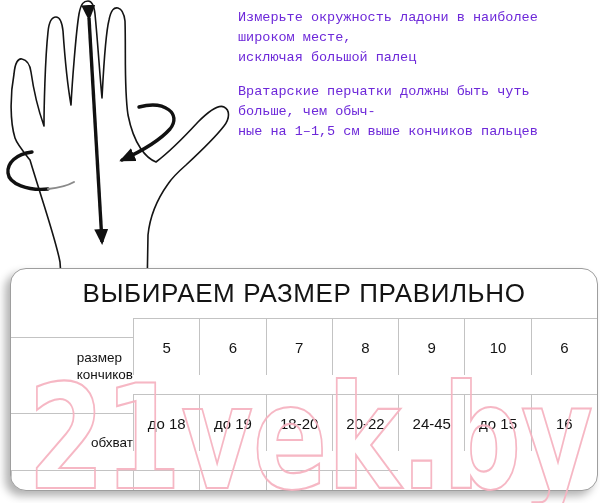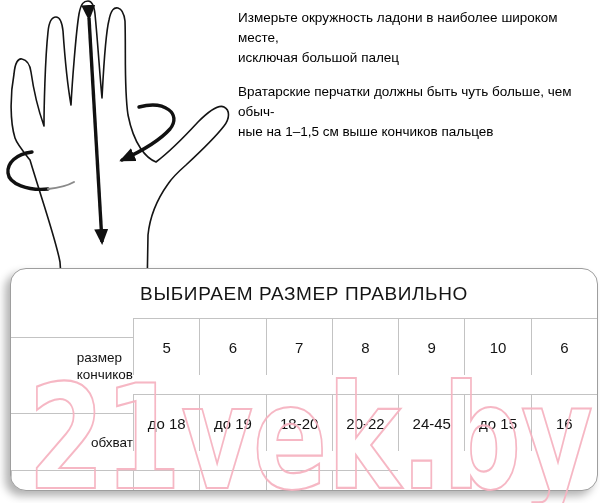--- a/index.html
+++ b/index.html
@@ -3,32 +3,32 @@
 <meta charset="utf-8">
 <style>
   html,body { margin:0; padding:0; background:#ffffff; }
   .page {
     position:relative; width:600px; height:503px; background:#ffffff;
     overflow:hidden; font-family:"Liberation Sans", sans-serif; color:#1b1b1b;
   }
   
   .hand-wrap { position:absolute; left:0; top:0; width:236px; height:292px; }
   
-  .instructions { position:absolute; left:238px; top:8px; width:356px; font-size:13.5px; line-height:20px; color:#000000; }
+  .instructions { position:absolute; left:238px; top:8px; width:356px; font-size:13.5px; line-height:20px; color:#6d28d9;font-family:Liberation Mono, monospace; }
   .instructions .para { margin:0 0 14px 0; }
   
   .card {
     position:absolute; left:10px; top:268px; width:586px; height:221px;
     background:#ffffff; border:1px solid #9e9e9e; border-radius:16px;
     box-shadow:-5px 5px 8px rgba(0,0,0,0.30);
     overflow:hidden;
   }
   .card-title {
     height:49px; display:flex; align-items:center; justify-content:center;
-    font-size:19px; letter-spacing:0.6px; color:#141414;
+    font-size:26px; letter-spacing:0.6px; color:#141414;
   }
   .tbl { display:grid; grid-template-columns:122px repeat(7,1fr); }
   .cell {
     height:56px; border-top:1px solid #c3c3c3; border-left:1px solid #c3c3c3;
     display:flex; align-items:center; justify-content:center;
     font-size:15px; color:#141414;
   }
   .cell.label {
     border-left:none; justify-content:flex-end; padding-left:26px;
     font-size:13.5px; line-height:17px;margin-top:19px;

